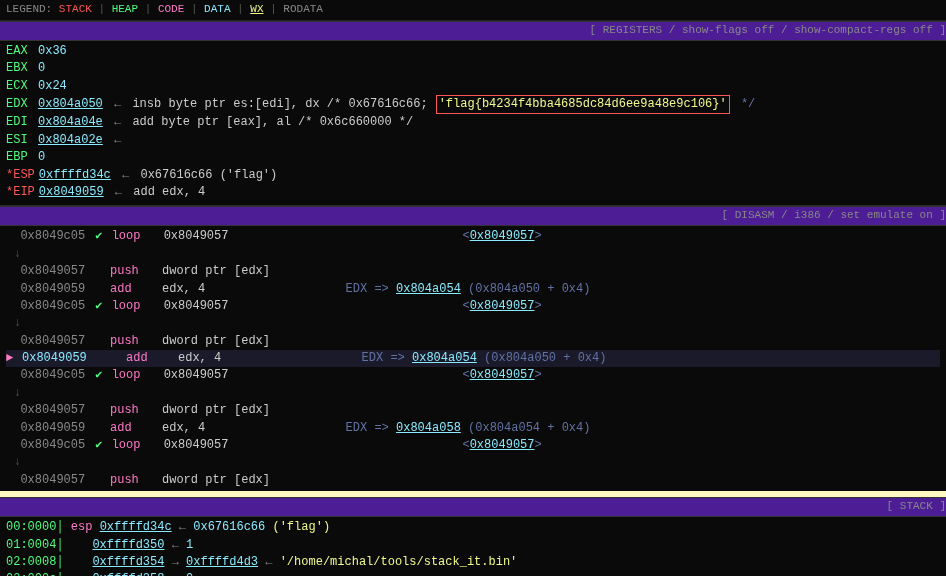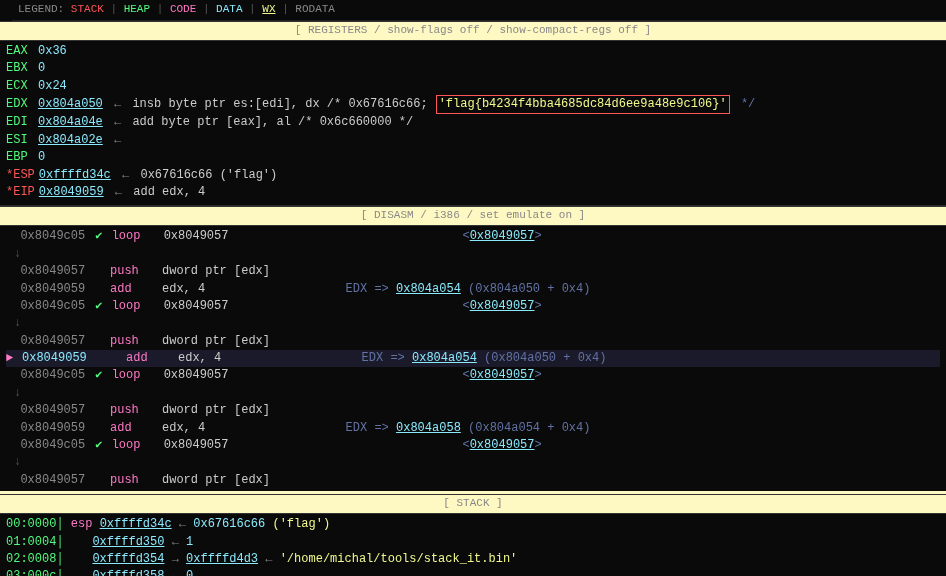--- a/index.html
+++ b/index.html
@@ -9,34 +9,33 @@
       font-family: 'Courier New', Courier, monospace;
       font-size: 12px;
       line-height: 1.45;
       width: 946px;
       min-height: 576px;
       overflow: hidden;
     }
 
     .section-header {
       color: #888;
-      text-align: center;
+      text-align: right;
       padding: 1px 0;
       border-top: 1px solid #333;
       border-bottom: 1px solid #333;
-      background: #fef9c3;
+      background: #4c1d95;
       font-size: 11px;
     }
 
     .legend-bar {
       padding: 2px 6px;
       font-size: 11px;
       color: #888;
       border-bottom: 1px solid #222;
-      margin-left: 12px;
     }
 
     .legend-bar .leg-stack { color: #ff5555; }
     .legend-bar .leg-heap  { color: #50fa7b; }
     .legend-bar .leg-code  { color: #ff79c6; }
     .legend-bar .leg-data  { color: #8be9fd; }
     .legend-bar .leg-wx    { color: #f1fa8c; text-decoration: underline; }
     .legend-bar .leg-rodata{ color: #888; }
     .legend-bar .sep { color: #555; }
 
@@ -55,21 +54,21 @@
     .reg-name { color: #50fa7b; min-width: 28px; display: inline-block; }
     .reg-name.highlight { color: #ff5555; }
     .reg-val { color: #8be9fd; }
     .reg-arrow { color: #888; }
     .reg-insn { color: #ccc; }
     .reg-comment { color: #6272a4; }
     .reg-addr { color: #8be9fd; text-decoration: underline; cursor: pointer; }
 
     .disasm-panel {
       padding: 2px 6px;
-      border-bottom: 3px solid #fef9c3;
+      border-bottom: 6px solid #fef9c3;
     }
 
     .disasm-line {
       display: flex;
       align-items: baseline;
       white-space: pre;
       gap: 2px;
     }
 
     .dis-addr { color: #888; min-width: 80px; display: inline-block; }

